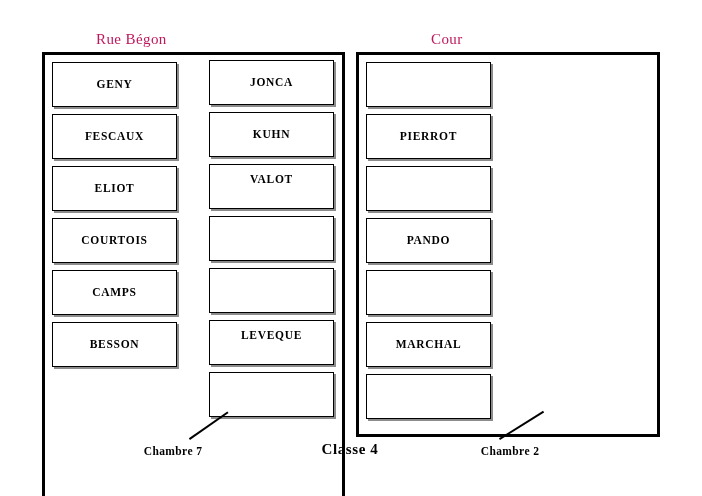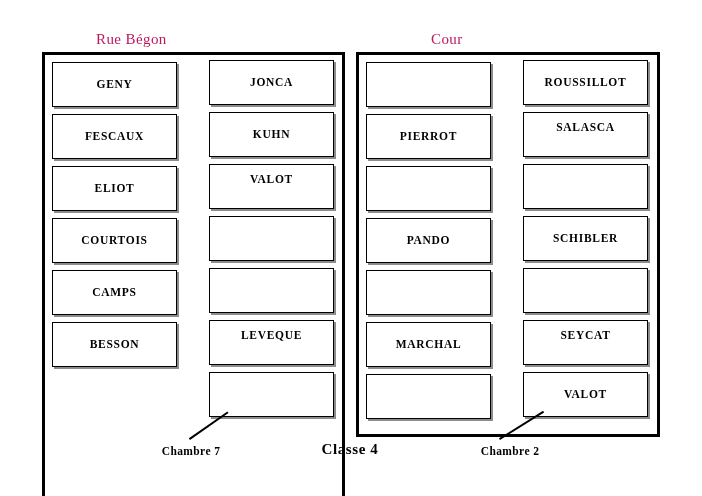--- a/index.html
+++ b/index.html
@@ -106,21 +106,21 @@
   .caption.small {
     font-size: 11.5px;
     font-weight: bold;
     letter-spacing: 0.4px;
   }
   .caption.big {
     font-size: 15px;
     font-weight: bold;
     letter-spacing: 0.6px;
   }
-  #caption-chambre-7 { left: 116px; top: 445px; width: 150px; }
+  #caption-chambre-7 { left: 98px; top: 445px; width: 150px; }
   #caption-classe-4  { left: 275px; top: 441px; width: 150px; }
   #caption-chambre-8 { left: 435px; top: 445px; width: 150px; }
 </style>
 </head>
 <body>
 
 <div class="stage">
 
   <div class="room-title" id="title-left">Rue Bégon</div>
 
@@ -191,43 +191,20 @@
         <span class="desk-label"></span>
       </div>
       <div class="desk">
         <span class="desk-label">MARCHAL</span>
       </div>
       <div class="desk">
         <span class="desk-label"></span>
       </div>
     </div>
 
-    <div class="desk-col col-b">
-      <div class="desk">
-        <span class="desk-label">ROUSSILLOT</span>
-      </div>
-      <div class="desk label-high">
-        <span class="desk-label">SALASCA</span>
-      </div>
-      <div class="desk">
-        <span class="desk-label"></span>
-      </div>
-      <div class="desk">
-        <span class="desk-label">SCHIBLER</span>
-      </div>
-      <div class="desk">
-        <span class="desk-label"></span>
-      </div>
-      <div class="desk label-high">
-        <span class="desk-label">SEYCAT</span>
-      </div>
-      <div class="desk">
-        <span class="desk-label">VALOT</span>
-      </div>
-    </div>
   </div>
 
   <div class="door" id="door-left"></div>
   <div class="door" id="door-right"></div>
 
   <div class="caption small" id="caption-chambre-7">Chambre  7</div>
 
   <div class="caption big" id="caption-classe-4">Classe 4</div>
 
   <div class="caption small" id="caption-chambre-8">Chambre 2</div>

